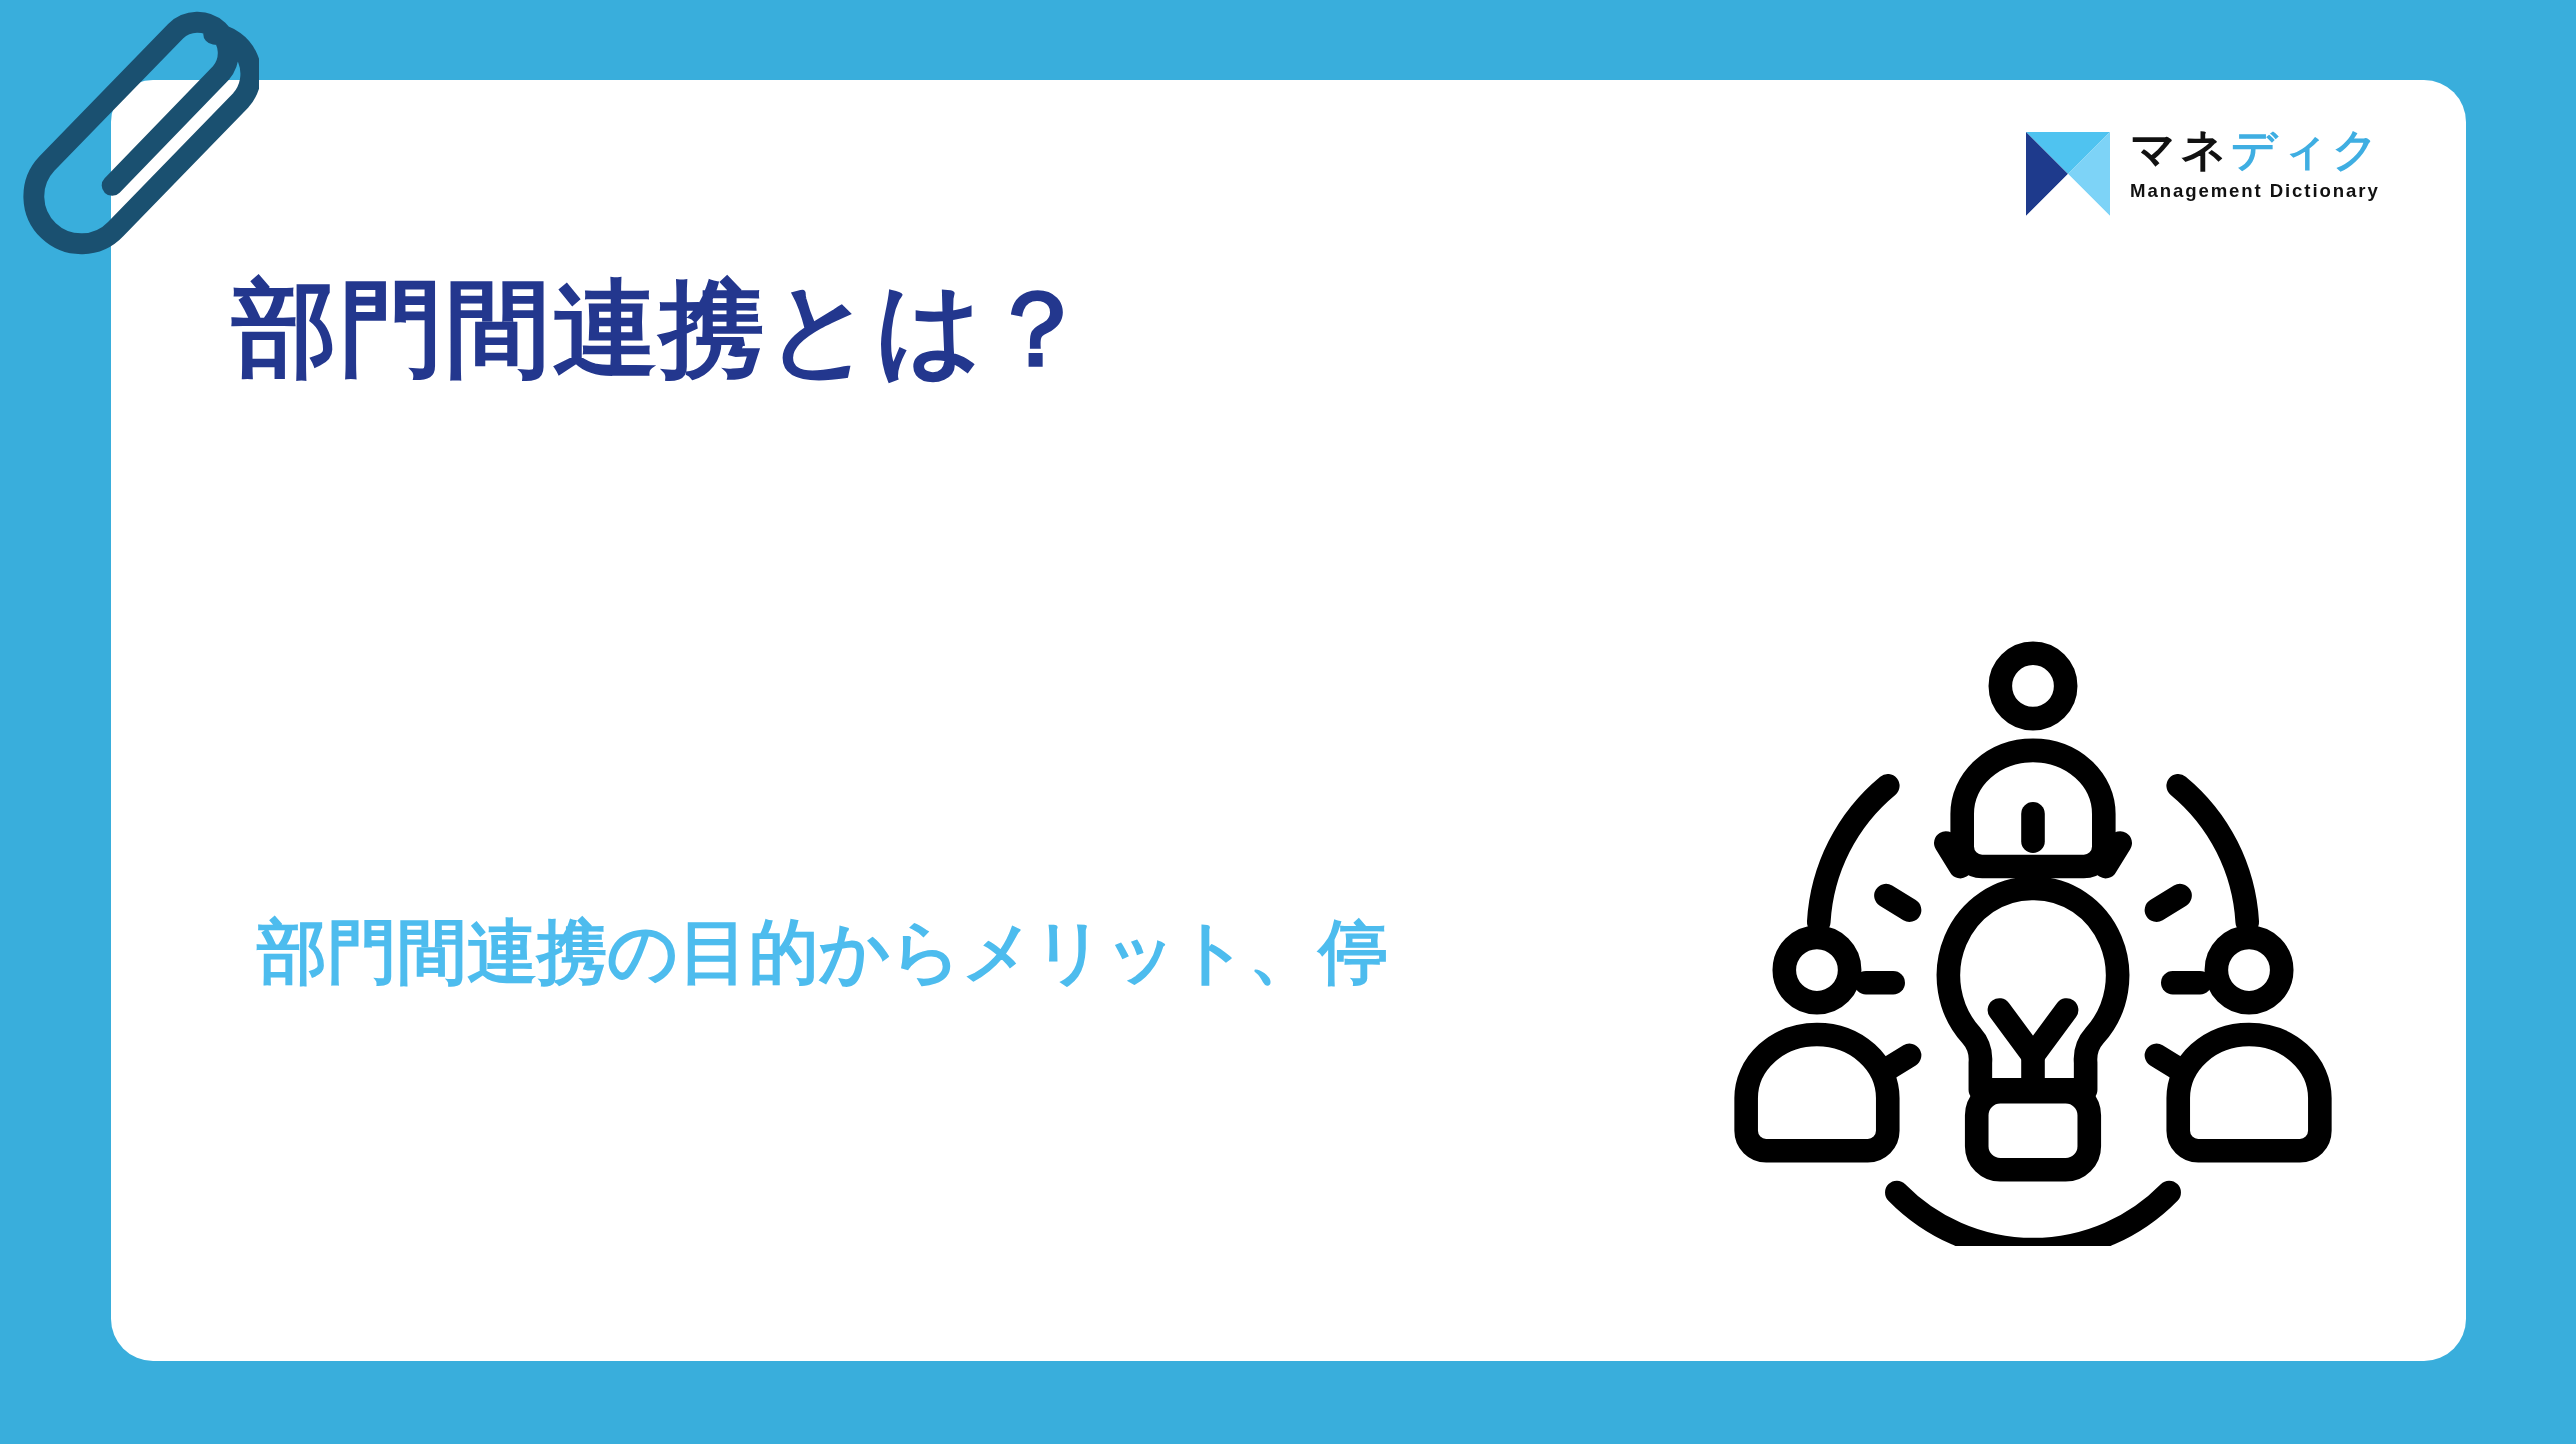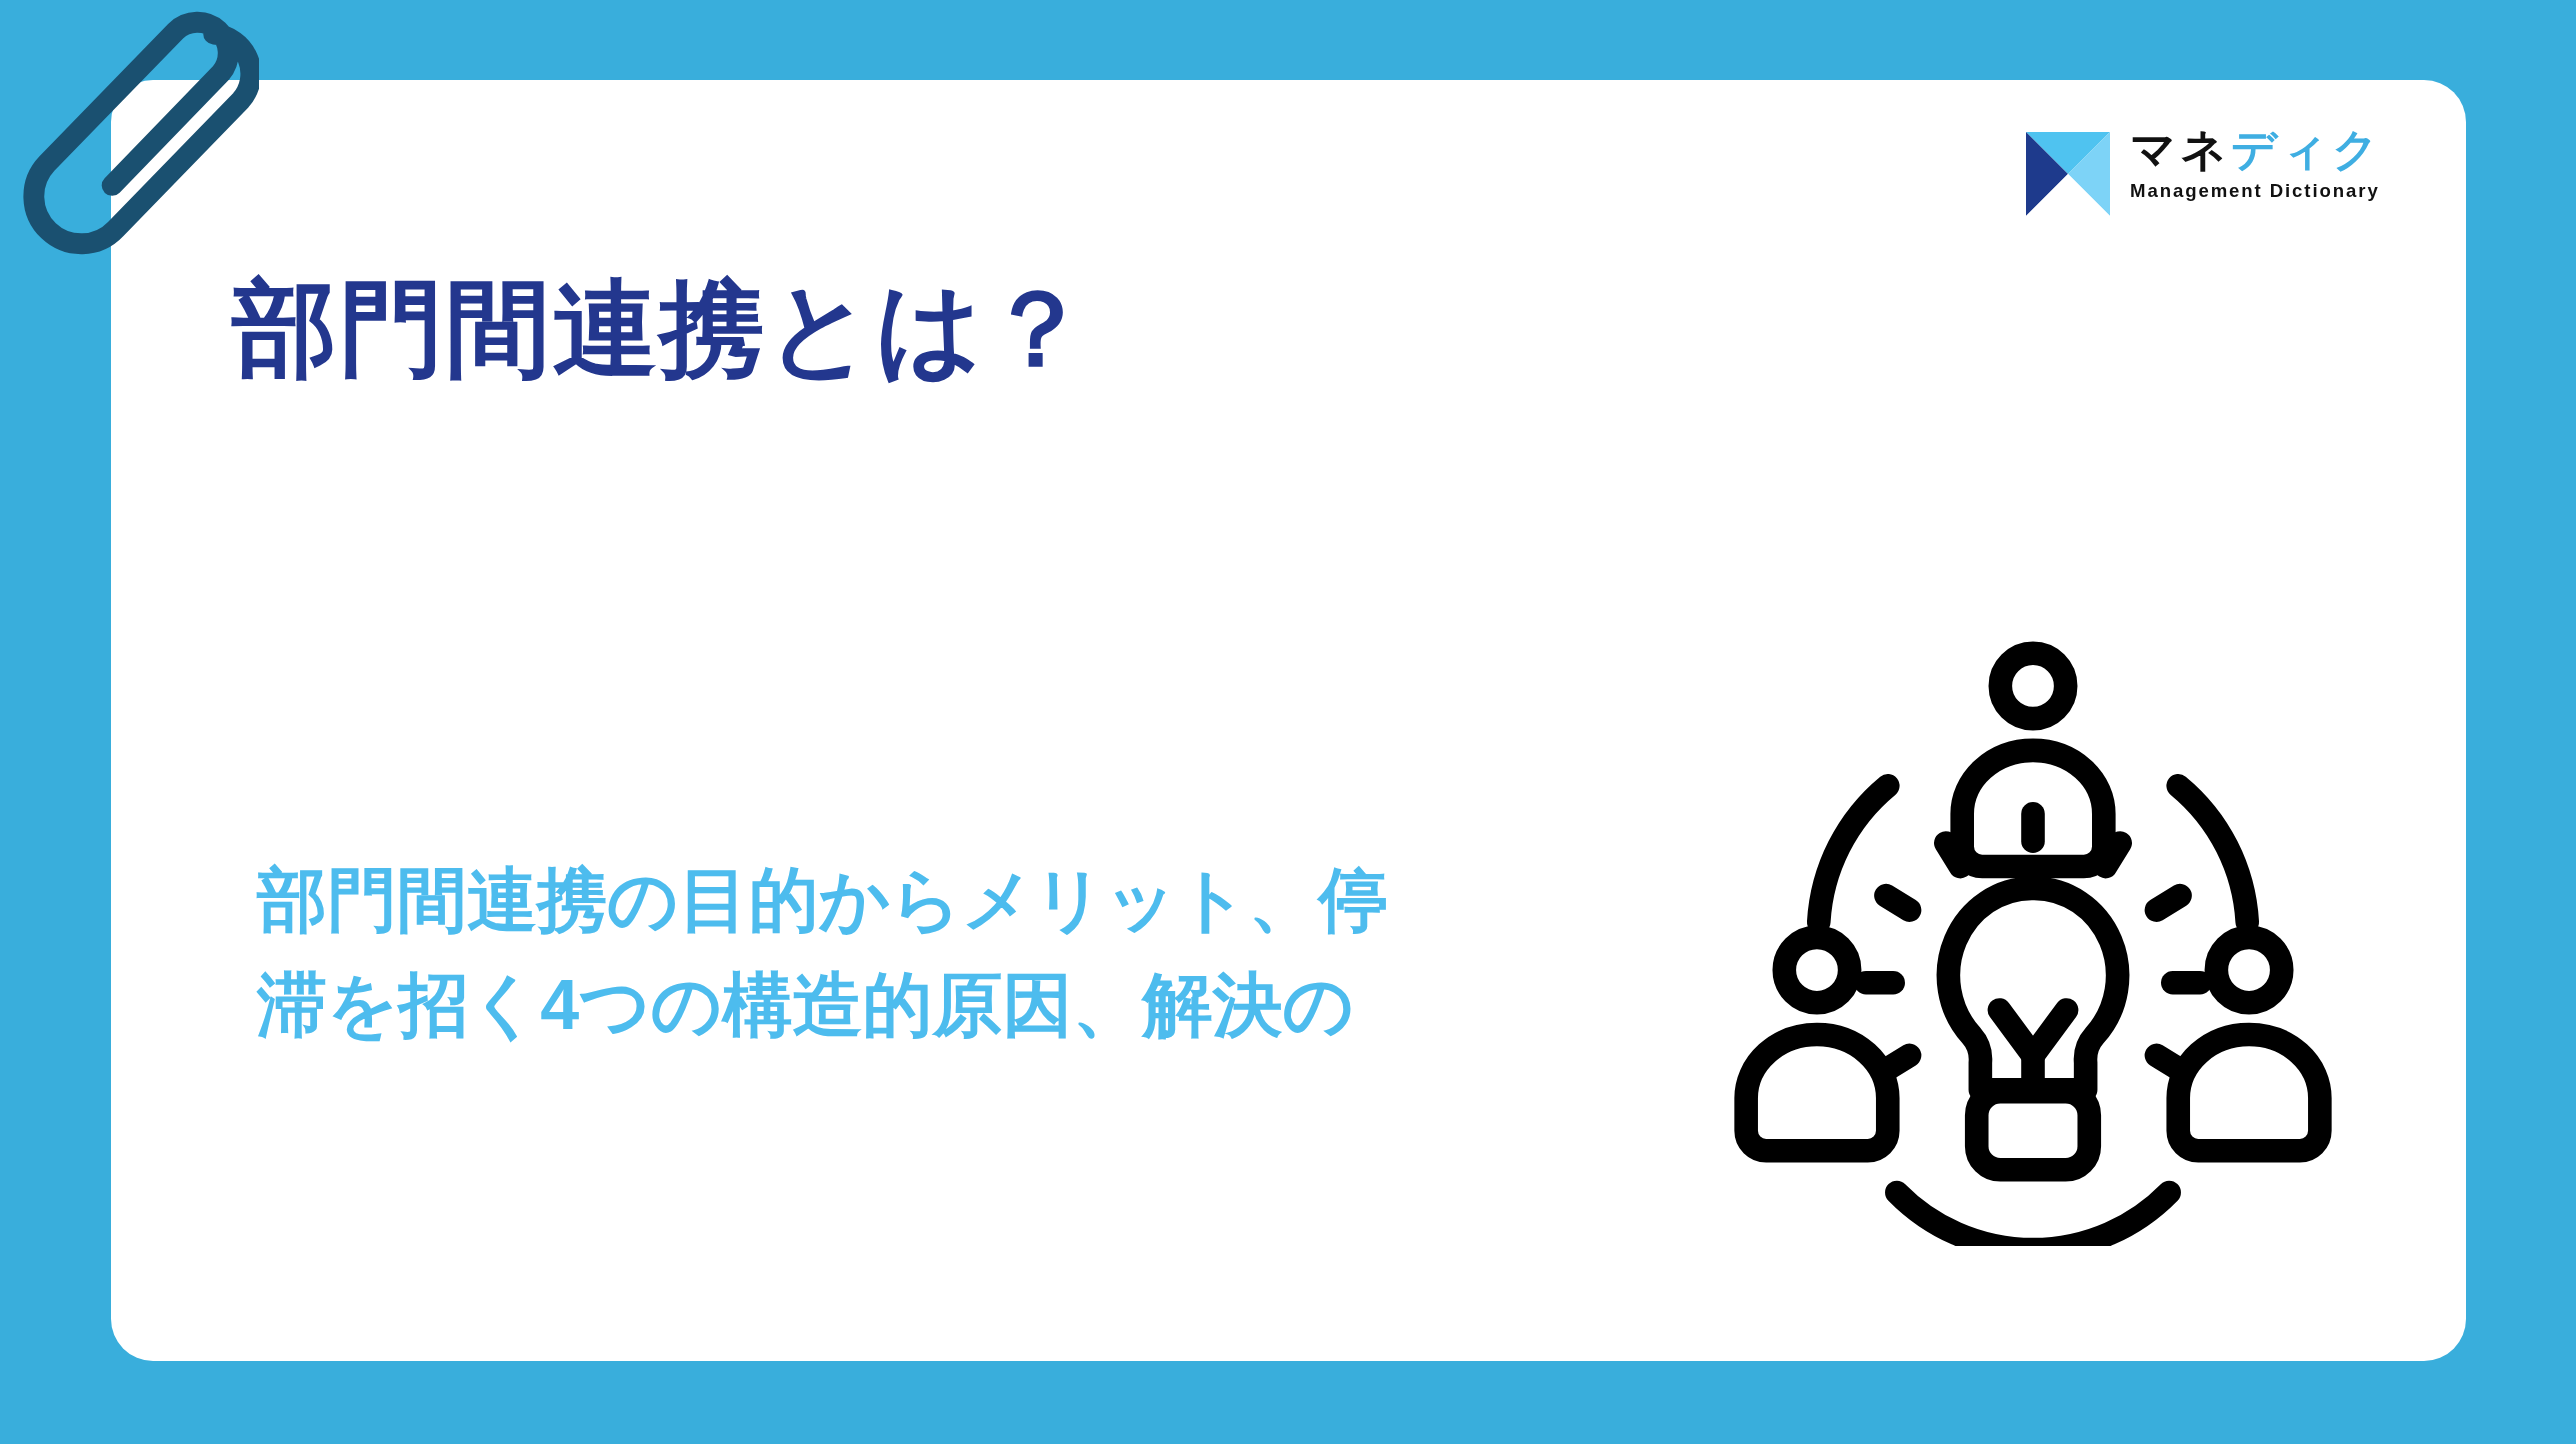--- a/index.html
+++ b/index.html
@@ -85,21 +85,21 @@
     color: #23378E;
     line-height: 1.22;
     letter-spacing: 1.8px;
     white-space: nowrap;
   }
 
   
   #description {
     position: absolute;
     left: 257px;
-    top: 848px;
+    top: 900px;
     width: 1362px;
     font-size: 70px;
     font-weight: 700;
     color: #4DBCEE;
     line-height: 1.50;
     letter-spacing: 0px;
   }
   #description .line { white-space: nowrap; display: block; }
 
   
@@ -144,21 +144,20 @@
     <div id="logo-text">
       <div class="logo-kana"><span class="kana-dark">マネ</span><span class="kana-blue">ディク</span></div>
       <div id="logo-sub">Management Dictionary</div>
     </div>
   </div>
 
   <div id="page-title">部門間連携とは？</div>
 
   <div id="description">
     <span class="line">部門間連携の目的からメリット、停</span>
-    <span class="line">滞を招く4つの構造的原因、解決の</span>
   </div>
 
   <div id="illustration">
     <svg viewBox="0 0 700 672" width="636" height="610" aria-hidden="true">
       <g fill="none" stroke="#000000" stroke-width="26" stroke-linecap="round" stroke-linejoin="round">
 
         <circle cx="350" cy="55" r="36"></circle>
         <path d="M 272 232
                  L 272 196
                  A 78 70 0 0 1 428 196

